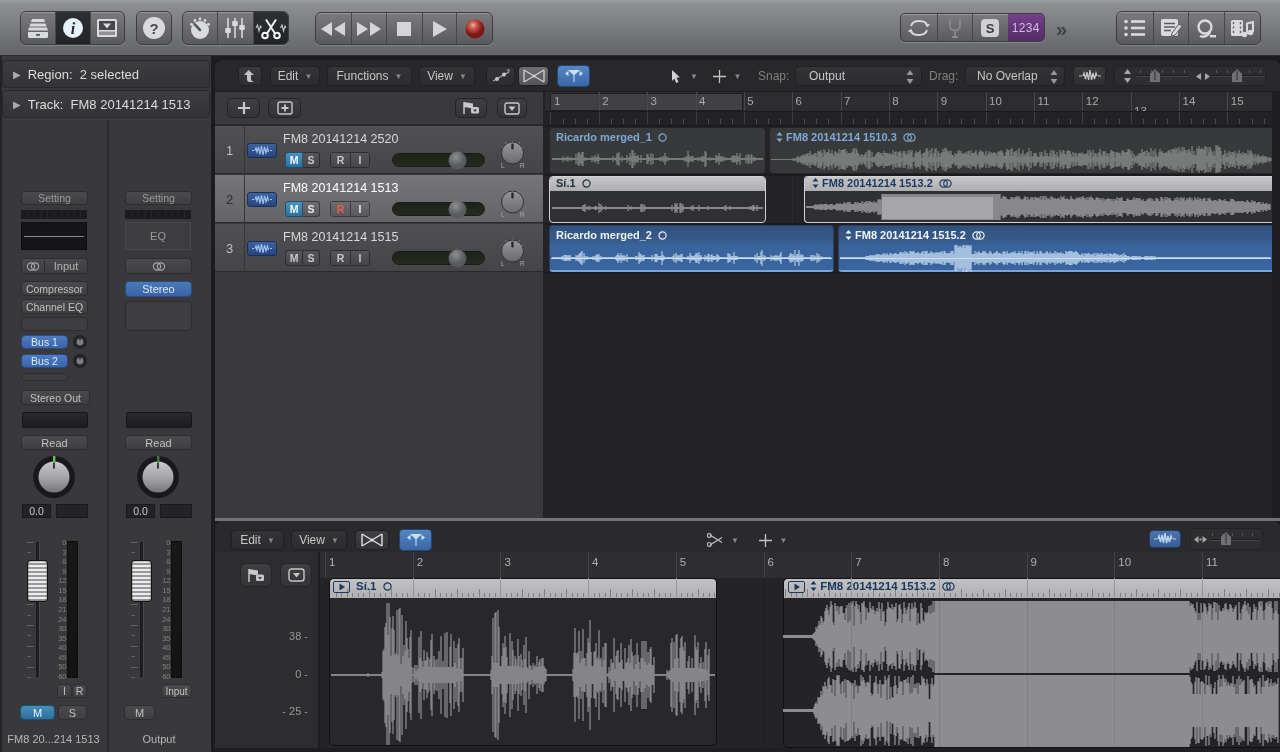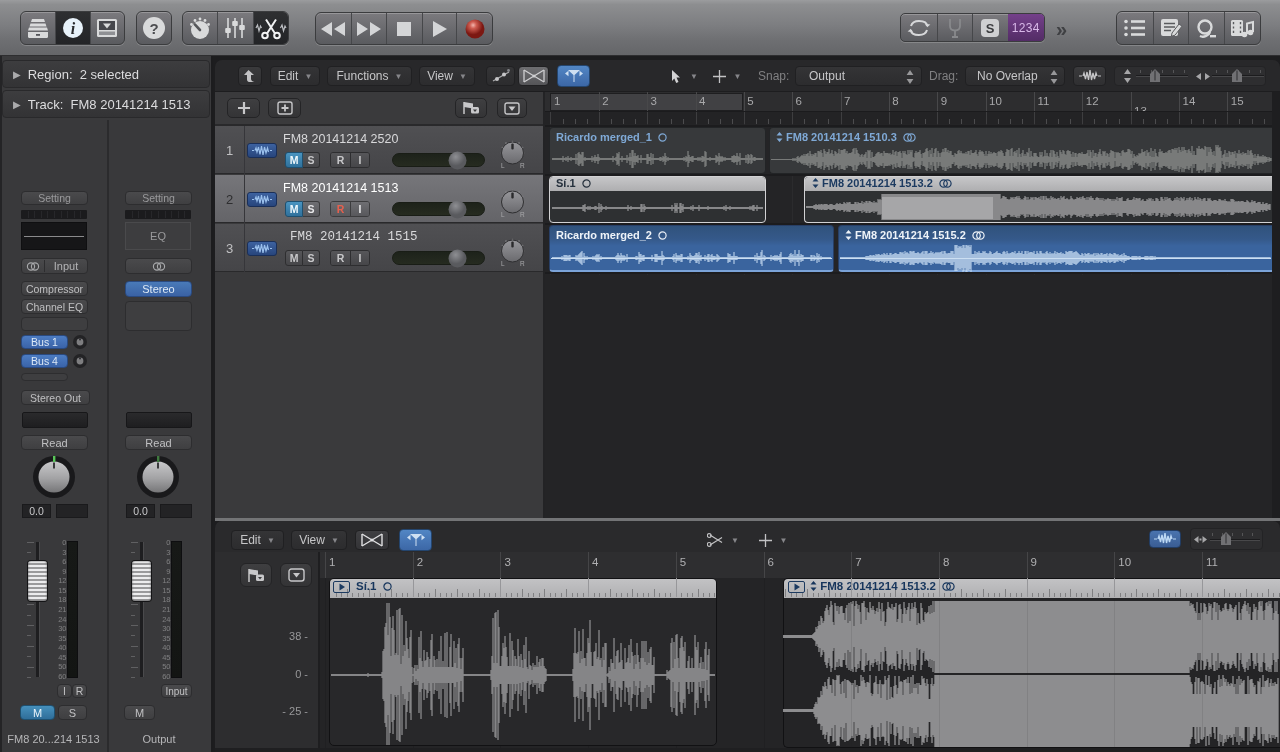--- a/index.html
+++ b/index.html
@@ -235,21 +235,21 @@
     <div class="abs seg" style="left:21px;top:335px;width:47px;height:14px;
  background:linear-gradient(#4c7cc2,#3a63a8);border:1px solid #2a4a80;border-radius:4px;color:#dce8f6;
  font-size:10.5px;">Bus 1</div>
     <svg class="abs" style="left:72px;top:334px;" width="16" height="16" viewBox="0 0 16 16">
       <circle cx="8" cy="8" r="7" fill="#232325"></circle>
       <circle cx="8" cy="8" r="3.4" fill="#7e7e80"></circle>
       <circle cx="8" cy="5.6" r="1" fill="#2b2b2d"></circle>
     </svg>
     <div class="abs seg" style="left:21px;top:354px;width:47px;height:14px;
  background:linear-gradient(#4c7cc2,#3a63a8);border:1px solid #2a4a80;border-radius:4px;color:#dce8f6;
- font-size:10.5px;">Bus 4</div>
+ font-size:10.5px;">Bus 2</div>
     <svg class="abs" style="left:72px;top:353px;" width="16" height="16" viewBox="0 0 16 16">
       <circle cx="8" cy="8" r="7" fill="#232325"></circle>
       <circle cx="8" cy="8" r="3.4" fill="#7e7e80"></circle>
       <circle cx="8" cy="5.6" r="1" fill="#2b2b2d"></circle>
     </svg>
     <div class="abs seg" style="left:21px;top:373px;width:47px;height:8px;
  background:#3e3e40;border:1px solid #2d2d2f;border-radius:4px;color:#c0c0c2;
  font-size:11px;"></div>
     <div class="abs seg" style="left:21px;top:390px;width:69px;height:15px;
  background:linear-gradient(#4a4a4c,#3f3f41);border:1px solid #2d2d2f;border-radius:4px;color:#c0c0c2;
@@ -627,21 +627,21 @@
       <text x="21" y="29" font-size="6.5" fill="#aaaaac">R</text>
     </svg>
     <div class="abs" style="left:215px;top:224px;width:330px;height:48px;background:linear-gradient(#505053,#454548);border-bottom:1px solid #29292b;"></div>
     <div class="abs seg" style="left:215px;top:224px;width:30px;height:48px;background:transparent;border-right:1px solid #36363a;color:#c0c0c2;font-size:13px;">3</div>
     <div class="abs seg" style="left:247px;top:241px;width:30px;height:15px;border-radius:3px;background:linear-gradient(#3d62a0,#27457c);border:1px solid #1a2f58;">
 <svg width="22" height="11" viewBox="0 0 22 11">
         <path d="M1 5.5h2M19 5.5h2" stroke="#9cc2ee" stroke-width="1"></path>
         <path d="M4 5.5l1-2.5 1 4L7.5 2 9 9.5 10.5 1 12 10l1.5-8L15 8l1.5-5 1 4" stroke="#9cc2ee" stroke-width="1.2" fill="none"></path>
       </svg>
     </div>
-    <div class="abs" style="left:290px;top:230px;color:#d8d8da;font-size:12.5px;font-family:Liberation Mono, monospace;">FM8 20141214 1515</div>
+    <div class="abs" style="left:283px;top:230px;color:#d8d8da;font-size:12.5px;">FM8 20141214 1515</div>
     <div class="abs" style="left:285px;top:250px;display:flex;height:16px;">
 <div class="seg" style="width:18px;background:linear-gradient(#565659,#464649);color:#c8c8ca;font-size:10.5px;font-weight:bold;border:1px solid #2e2e30;border-radius:3px 0 0 3px;">M</div>
 <div class="seg" style="width:17px;background:linear-gradient(#565659,#464649);color:#c8c8ca;font-size:10.5px;font-weight:bold;border:1px solid #2e2e30;border-left:none;border-radius:0 3px 3px 0;">S</div>
     </div>
     <div class="abs" style="left:330px;top:250px;display:flex;height:16px;border-radius:3px;overflow:hidden;border:1px solid #2e2e30;">
 <div class="seg" style="width:19px;background:linear-gradient(#565659,#464649);color:#c8c8ca;font-size:10.5px;font-weight:bold;">R</div>
 <div class="seg" style="width:19px;background:linear-gradient(#565659,#464649);color:#c8c8ca;font-size:10.5px;font-weight:bold;border-left:1px solid #2e2e30;">I</div>
     </div>
     <div class="abs" style="left:392px;top:251px;width:93px;height:14px;border-radius:7px;background:linear-gradient(#1d221a,#262b20);border:1px solid #191d16;"></div>
     <svg class="abs" style="left:448px;top:249px;" width="19" height="19" viewBox="0 0 19 19">

